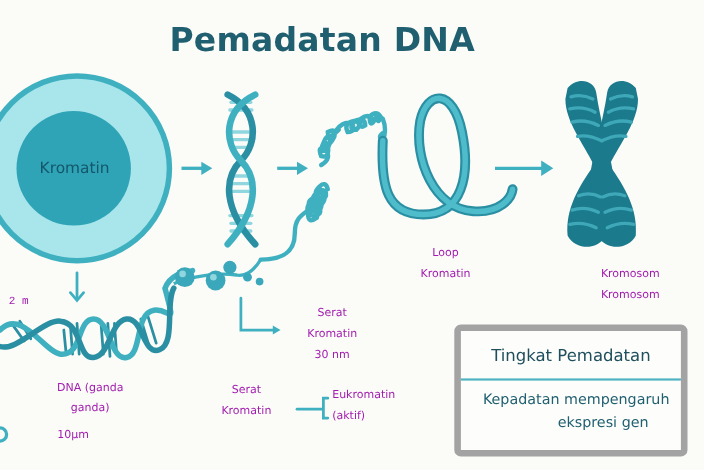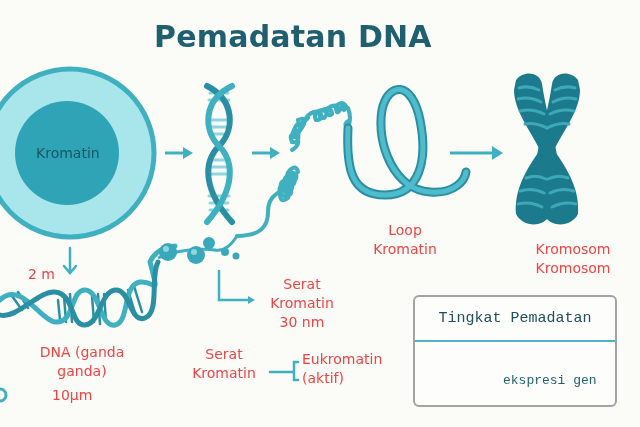--- a/index.html
+++ b/index.html
@@ -9,25 +9,25 @@
     font-family: "DejaVu Sans", "Liberation Sans", sans-serif;
     position: relative;
   }
   .stage { position: absolute; left: 0; top: 0; width: 640px; height: 427px; }
   .title {
     position: absolute; left: 154px; top: 19px;
     font-size: 30px; font-weight: bold; color: #1f5f70;
     letter-spacing: 0.2px;
   }
   .lbl {
-    position: absolute; color: #ef4444; font-size: 14px; text-align: center; line-height: 19px;
+    position: absolute; color: #a21caf; font-size: 10px; text-align: center; line-height: 19px;
   }
   .box {
     position: absolute; left: 413px; top: 295px; width: 200px; height: 108px;
-    border: 2px solid #a3a3a3; border-radius: 6px; background: #fdfdfb; font-family: Liberation Mono, monospace;
+    border: 6px solid #a3a3a3; border-radius: 6px; background: #fdfdfb;
   }
   .box .hdr {
     height: 43px; border-bottom: 2px solid #4fb3c2;
     display: flex; align-items: center; justify-content: center;
     font-size: 15px; color: #1f4f5c;
   }
   .box .body {
     position: relative; height: 63px;
   }
   .box .line1 { position: absolute; left: 20px; top: 10px; font-size: 13px; color: #1f5f70; }
@@ -161,21 +161,21 @@
     <g stroke="#3fb0c0" stroke-width="2.5" fill="#3fb0c0">
       <line x1="426" y1="381" x2="488" y2="381"></line>
       <polygon points="486,376 495,381 486,386" stroke="none"></polygon>
     </g>
   </svg>
 
   <div class="title">Pemadatan DNA</div>
 
   <div class="lbl" style="left:36px; top:144px; color:#15566a; font-size:14px;">Kromatin</div>
 
-  <div class="lbl" style="left:28px; top:265px;">2 m</div>
+  <div class="lbl" style="left:8px; top:265px;font-family:Liberation Mono, monospace;">2 m</div>
 
   <div class="lbl" style="left:22px; top:343px; width:120px;">
     <div>DNA (ganda</div>
     <div>ganda)</div>
   </div>
 
   <div class="lbl" style="left:12px; top:386px;margin-left:40px;">10µm</div>
 
   <div class="lbl" style="left:262px; top:275px; width:80px;">
     <div>Serat</div>
@@ -199,16 +199,17 @@
   </div>
 
   <div class="lbl" style="left:528px; top:240px; width:90px;">
     <div>Kromosom</div>
     <div>Kromosom</div>
   </div>
 
   <div class="box">
     <div class="hdr">Tingkat Pemadatan</div>
     <div class="body">
+      <div class="line1">Kepadatan mempengaruh</div>
       <div class="line2">ekspresi gen</div>
     </div>
   </div>
 </div>
 
 </body></html>

